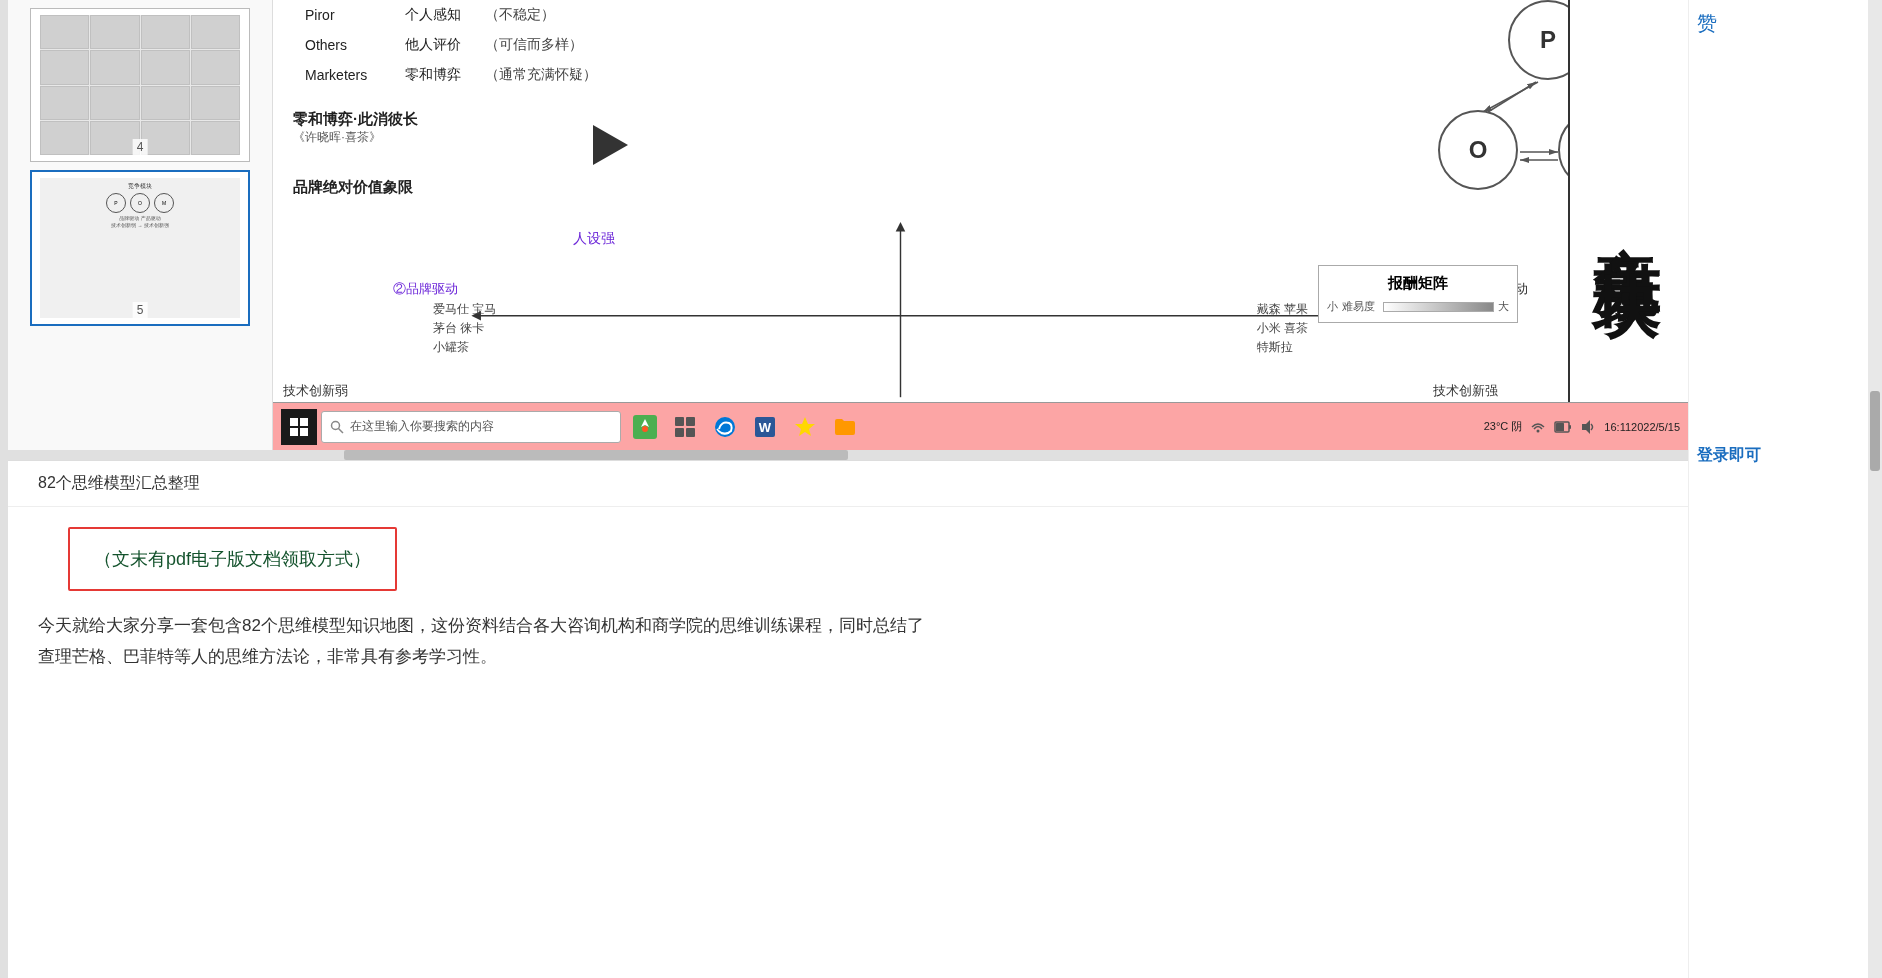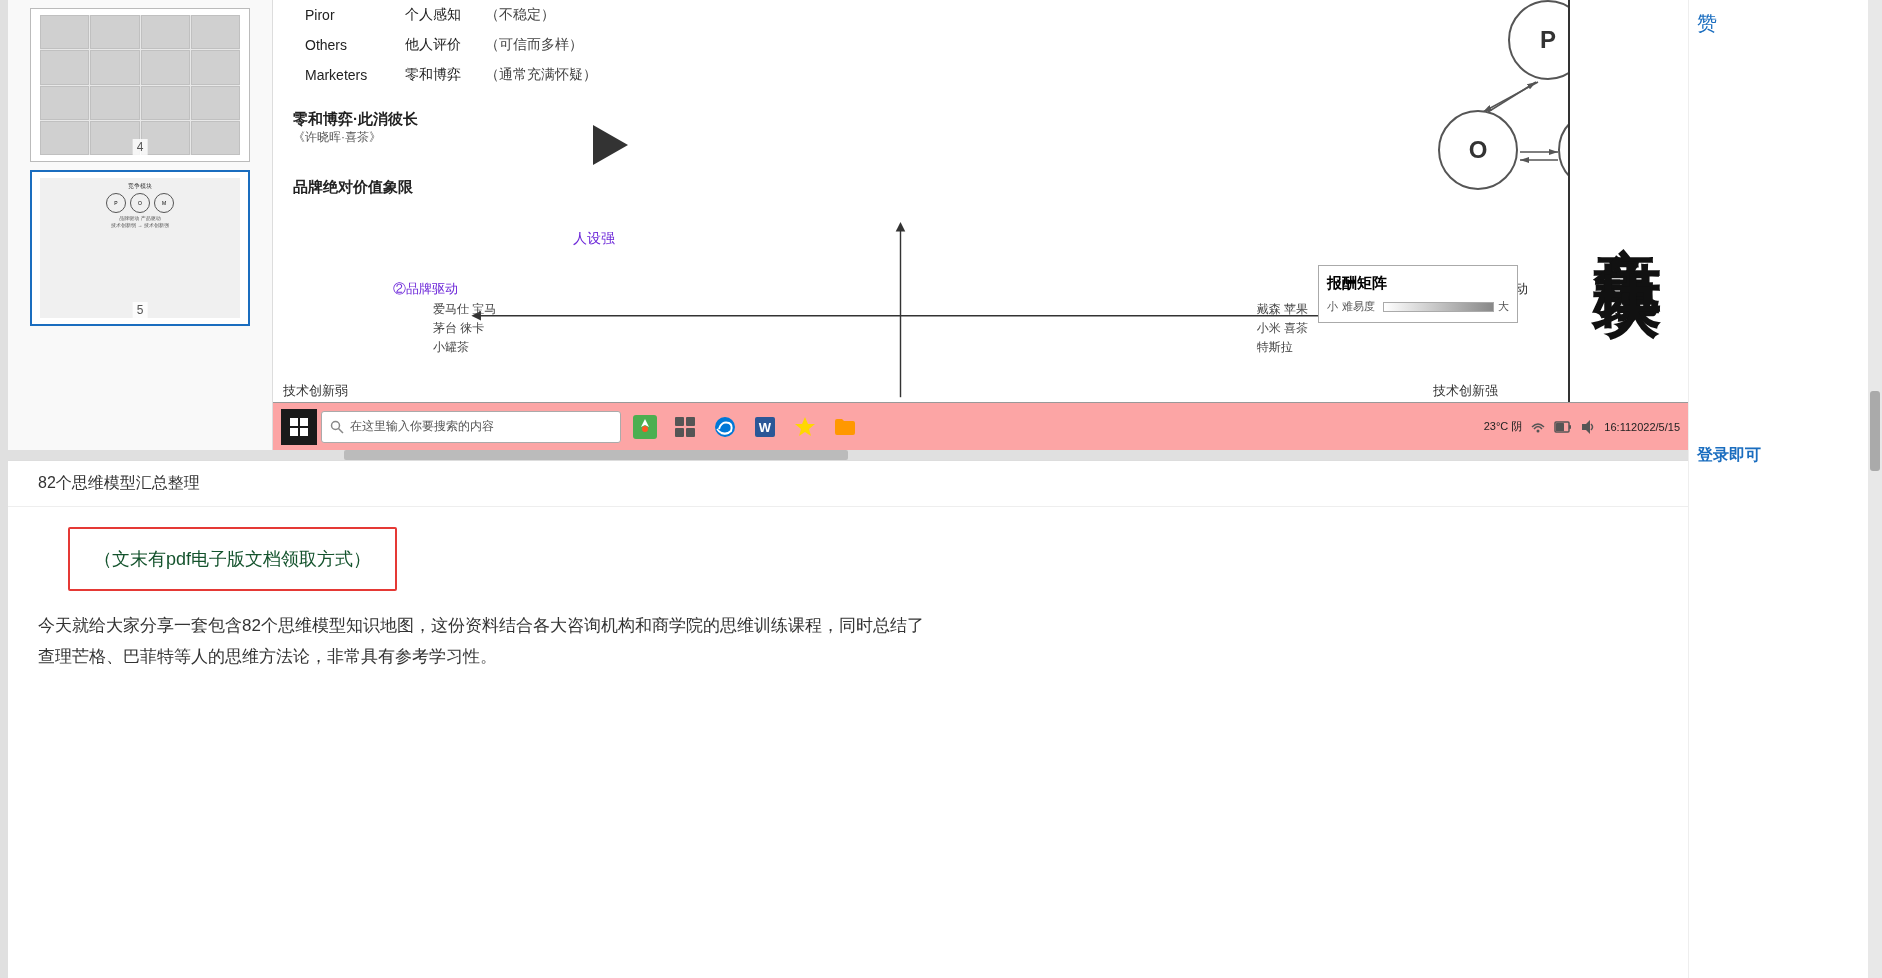--- a/index.html
+++ b/index.html
@@ -428,21 +428,21 @@
       right: 10px;
       width: 200px;
       background: #fff;
       border: 1px solid #aaa;
       padding: 8px;
     }
 
     .reward-title {
       font-size: 15px;
       font-weight: bold;
-      text-align: left;
+      text-align: center;
       margin-bottom: 6px;
     }
 
     .reward-scale {
       display: flex;
       align-items: center;
       justify-content: space-between;
       font-size: 12px;
     }
 

